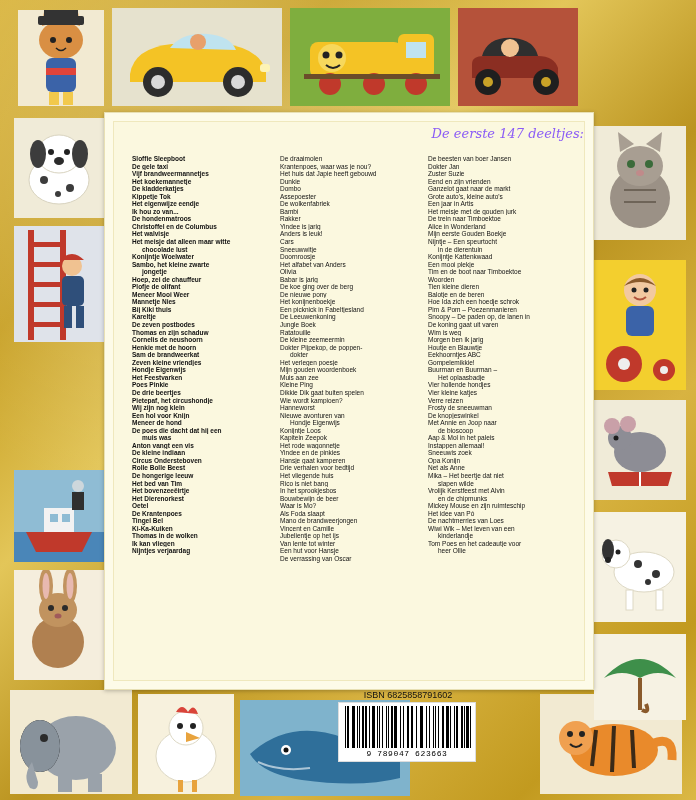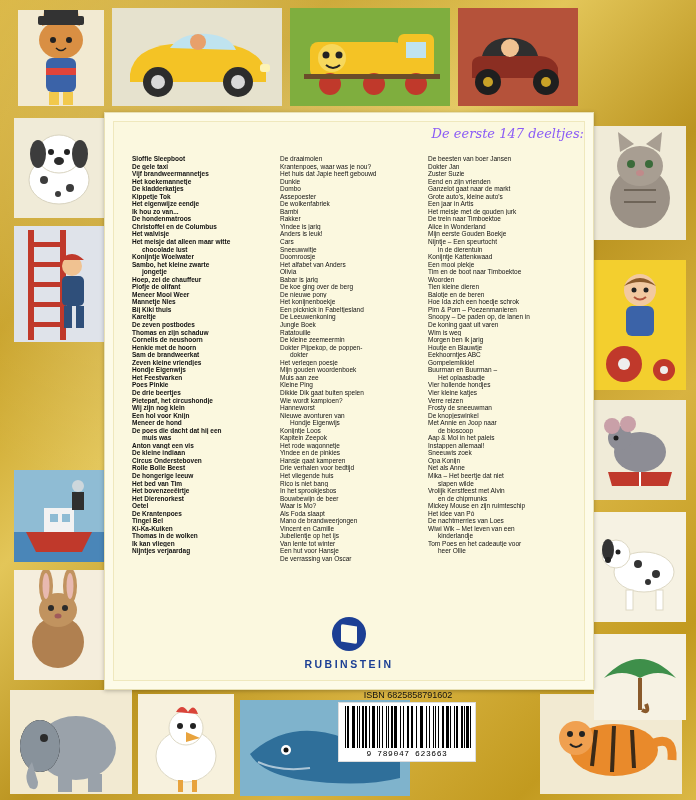--- a/index.html
+++ b/index.html
@@ -597,24 +597,20 @@
               <li>Mickey Mouse en zijn ruimteschip</li>
               <li>Het idee van Pó</li>
               <li>De nachtmerries van Loes</li>
               <li>Wiwi Wik – Met leven van een</li>
               <li class="ind">kinderlandje</li>
               <li>Tom Poes en het cadeautje voor</li>
               <li class="ind">heer Ollie</li>
             </ul>
         </div>
       </div>
-      <div id="logo-wrap">
-        <div id="logo-circle"></div>
-        <div id="logo-text">RUBINSTEIN</div>
-      </div>
     </div>
   </div>
 
   <div id="barcode-block">
     <div id="isbn-text">ISBN 6825858791602</div>
     <div id="barcode">
       <div id="bars">
           <span style="left: 0px; width: 1px;"></span>
           <span style="left: 2px; width: 2px;"></span>
           <span style="left: 7px; width: 3px;"></span>

